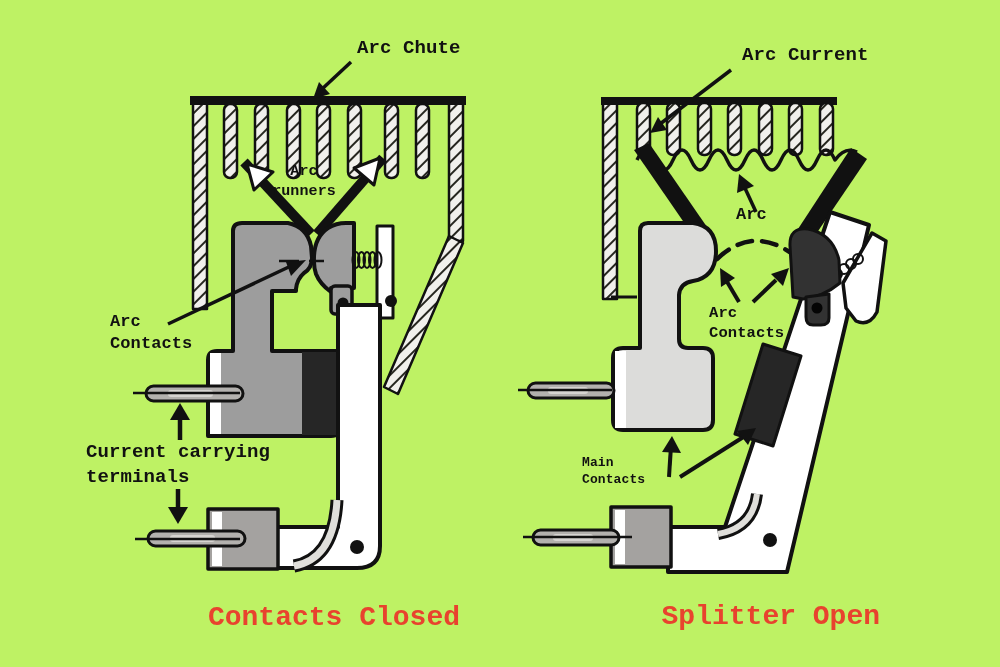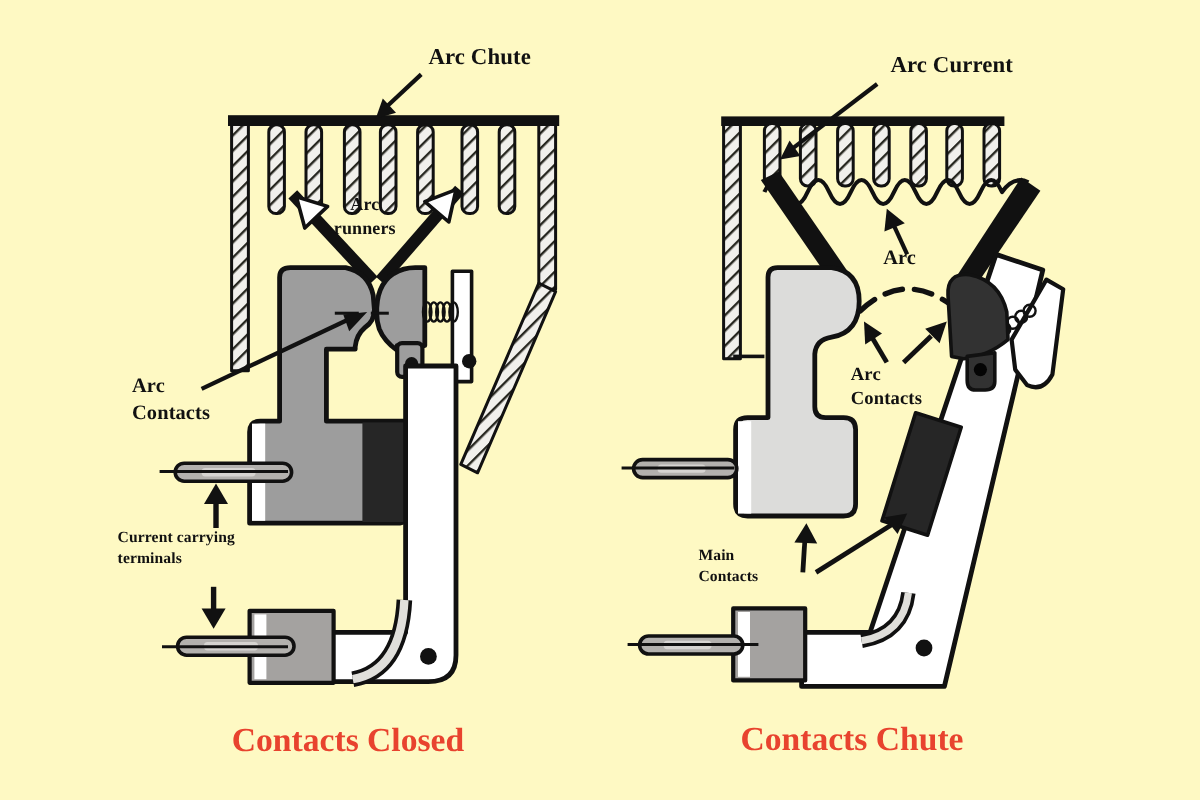--- a/index.html
+++ b/index.html
@@ -1,38 +1,38 @@
 <!DOCTYPE html>
 <html><head>
 <meta charset="utf-8">
 <style>
   html,body{margin:0;padding:0;}
   .stage{
     position:relative;
     width:1000px;height:667px;
-    background:#fef9c3;
-    font-family:Liberation Serif, serif;
+    background:#bef264;
+    font-family:Liberation Mono, monospace;
     overflow:hidden;
   }
   .stage svg{position:absolute;left:0;top:0;}
   .lbl{
     position:absolute;
     color:#111;
     font-weight:700;
     white-space:pre-line;
     line-height:1.3;
     letter-spacing:.1px;
   }
   .lbl.center{text-align:center;}
   .caption{
     position:absolute;
     color:#e8432e;
     font-weight:700;
     font-size:28px;
-    text-align:center;
+    text-align:right;
     white-space:nowrap;
   }
 </style>
 </head>
 <body>
 
 <div class="stage">
 
 <svg width="1000" height="667" viewBox="0 0 1000 667">
   <defs>
@@ -205,25 +205,25 @@
       <polygon points="756,428 748,445 737,431" fill="#111"></polygon>
     </g>
   </g>
 </svg>
 
 <div class="lbl" style="left:357px;top:36px;font-size:19px;">Arc Chute</div>
 <div class="lbl center" style="left:266px;top:162px;width:76px;font-size:15px;">Arc
 runners</div>
 <div class="lbl" style="left:110px;top:311px;font-size:17px;">Arc
 Contacts</div>
-<div class="lbl" style="left:98px;top:440px;font-size:13px;">Current carrying
+<div class="lbl" style="left:86px;top:440px;font-size:19px;">Current carrying
 terminals</div>
 <div class="caption" style="left:120px;top:602px;width:340px;">Contacts Closed</div>
 
 <div class="lbl" style="left:742px;top:43px;font-size:19px;">Arc Current</div>
 <div class="lbl" style="left:736px;top:204px;font-size:17px;">Arc</div>
 <div class="lbl" style="left:709px;top:303px;font-size:15.5px;">Arc
 Contacts</div>
 <div class="lbl" style="left:582px;top:455px;font-size:13px;">Main
 Contacts</div>
-<div class="caption" style="left:540px;top:601px;width:340px;">Contacts Chute</div>
+<div class="caption" style="left:540px;top:601px;width:340px;">Splitter Open</div>
 
 </div>
 
 </body></html>

